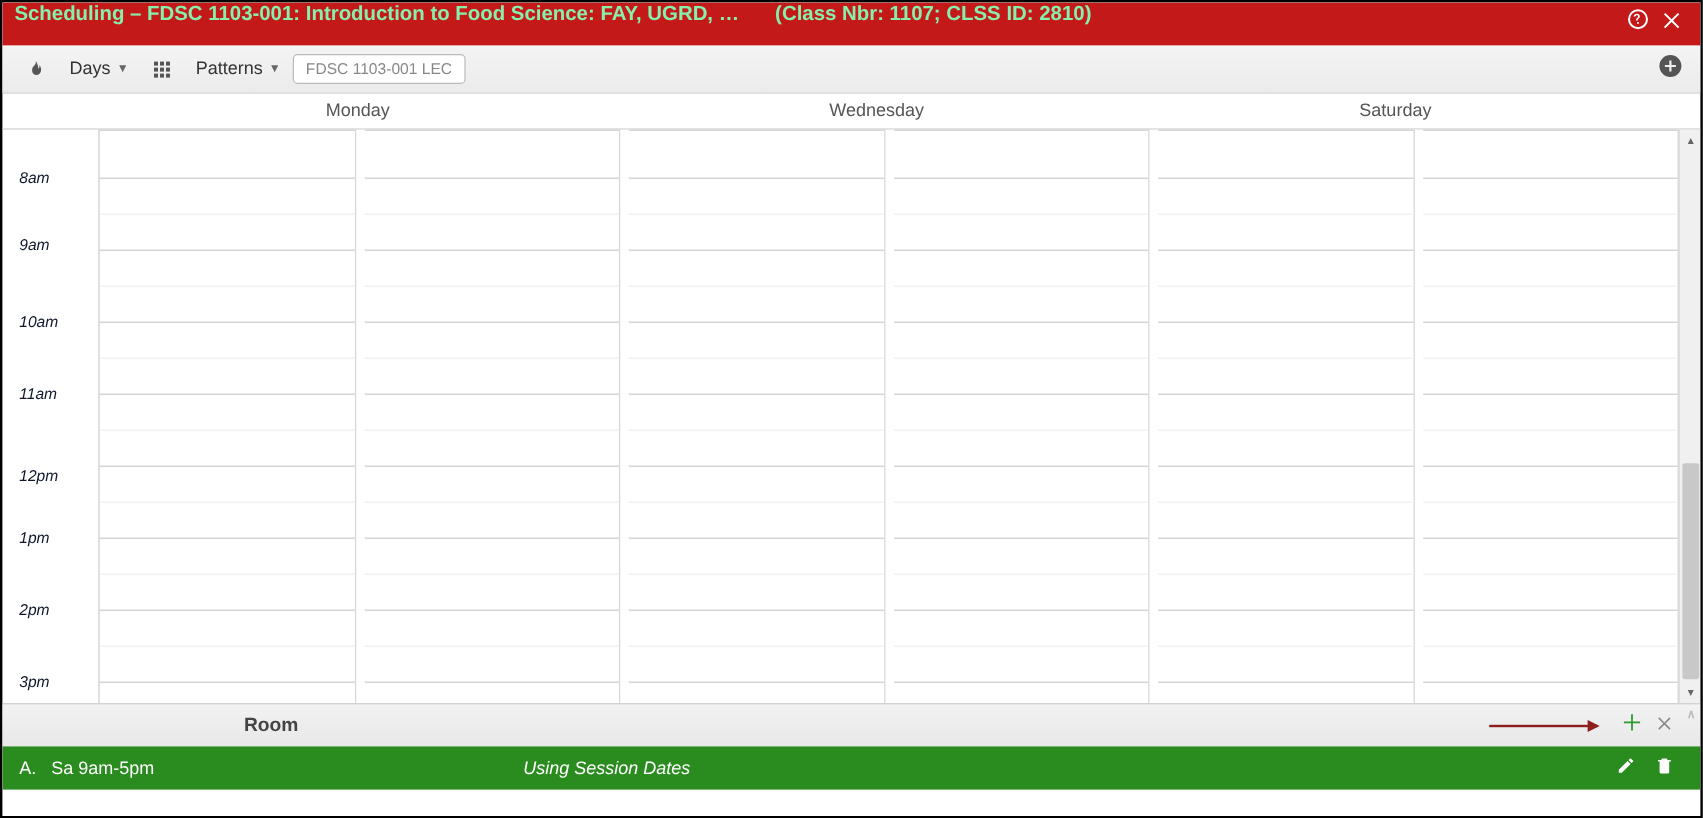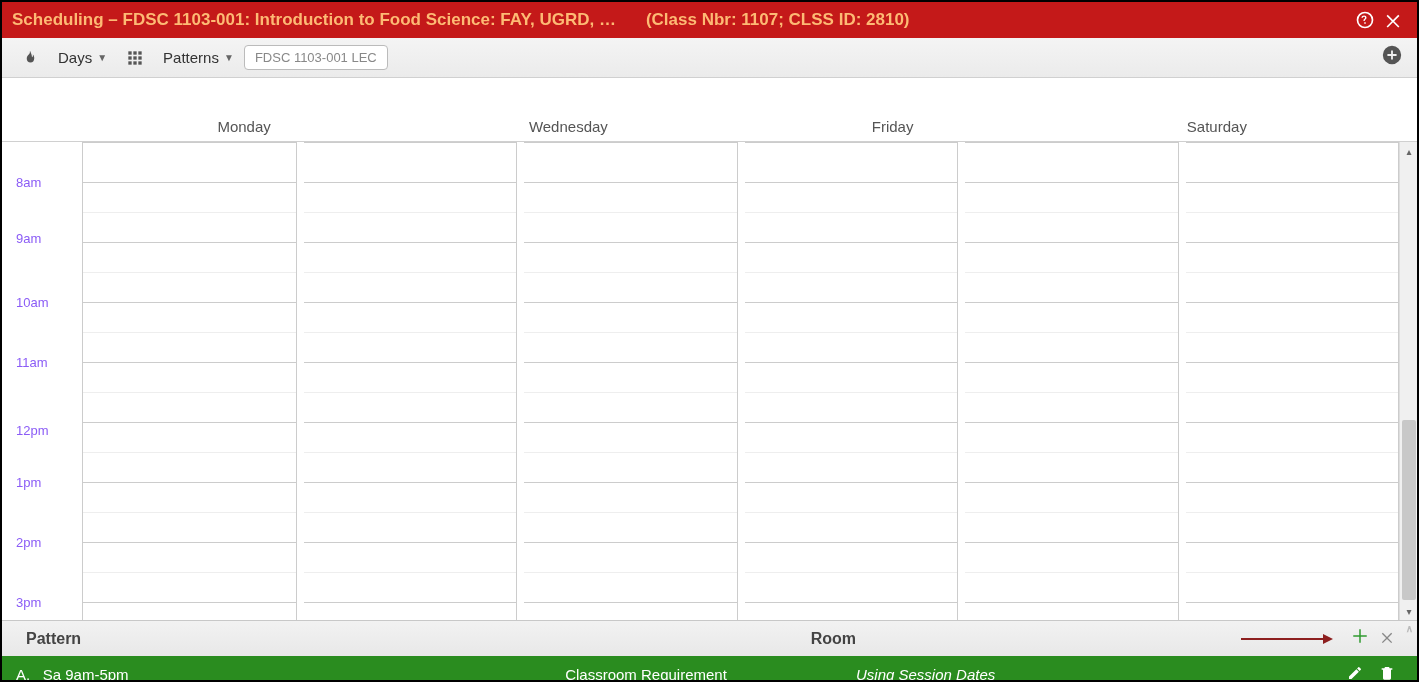--- a/index.html
+++ b/index.html
@@ -1,59 +1,59 @@
 <!DOCTYPE html>
 <html><head>
 <meta charset="utf-8">
 <style>
 * { box-sizing: border-box; margin: 0; padding: 0; }
 html, body { width: 1419px; height: 682px; font-family: Arial, Helvetica, sans-serif; overflow: hidden; }
 body { border: 2px solid #000; background: #fff; }
 
 
-.titlebar { display: flex; align-items: center; height: 36px; background: #c41919; color: #fdba74; padding: 0 10px; font-weight: bold; font-size: 17px; }
+.titlebar { display: flex; height: 36px; background: #c41919; color: #86efac; padding: 0 10px; font-weight: bold; font-size: 17px; }
 .titlebar .title-text { flex: 0 0 auto; }
 .titlebar .title-sub { margin-left: 30px; }
 .titlebar .spacer { flex: 1; }
 .titlebar .icon-btn { width: 28px; height: 28px; display: inline-flex; align-items: center; justify-content: center; font-size: 20px; color: #fff; cursor: pointer; }
 
 
 .toolbar { display: flex; align-items: center; height: 40px; background: linear-gradient(#f4f4f4, #ebebeb); border-bottom: 1px solid #d0d0d0; padding: 0 8px; }
 .toolbar .tb-item { display: flex; align-items: center; height: 32px; padding: 0 10px; color: #333; font-size: 15px; cursor: pointer; }
 .toolbar .fire-icon svg { width: 18px; height: 18px; fill: #555; }
 .toolbar .grid-icon svg { width: 16px; height: 16px; fill: #555; }
 .toolbar .caret { margin-left: 5px; font-size: 10px; color: #666; }
 .toolbar .chip { border: 1px solid #bbb; border-radius: 4px; padding: 4px 10px; font-size: 13px; color: #888; background: #fff; cursor: default; }
 .toolbar .spacer { flex: 1; }
 .toolbar .add-circle { color: #555; font-size: 22px; cursor: pointer; padding: 0 6px; }
 
 
 .calarea { position: relative; height: 508px; }
-.day-headers { display: flex; height: 30px; padding-left: 80px; padding-right: 38px; border-bottom: 1px solid #d0d0d0; margin-top: 34px; }
+.day-headers { display: flex; height: 30px; padding-left: 80px; padding-right: 38px; border-bottom: 1px solid #d0d0d0; }
 .day-headers div { flex: 1; text-align: center; line-height: 30px; color: #555; font-size: 15px; }
 .calgrid { position: relative; height: 478px; overflow: hidden; }
 .calgrid-inner { position: absolute; top: 0; left: 0; right: 18px; bottom: 0; }
 .time-col { position: absolute; left: 0; top: 0; width: 80px; height: 100%; }
-.time-label { position: absolute; left: 14px; font-size: 13px; color: #8b5cf6; transform: translateY(-50%); }
+.time-label { position: absolute; left: 14px; font-size: 13px; color: #0f172a; transform: translateY(-50%); font-style: italic; }
 .day-cols { position: absolute; left: 80px; right: 0; top: 0; bottom: 0; display: flex; }
 .day-col { flex: 1; border-left: 7px solid #fff; border-right: 1px solid #ccc; position: relative; }
 .day-col:first-child { border-left: 1px solid #ccc; }
 .hour-line { position: absolute; left: 0; right: 0; border-top: 1px solid #ccc; }
 .half-line { position: absolute; left: 0; right: 0; border-top: 1px solid #eee; }
 .scrollbar-v { position: absolute; right: 0; top: 0; width: 18px; height: 478px; background: #f0f0f0; border-left: 1px solid #ddd; }
 .scroll-up, .scroll-down { position: absolute; width: 18px; height: 18px; display: flex; align-items: center; justify-content: center; font-size: 10px; color: #666; cursor: pointer; }
 .scroll-up { top: 0; }
 .scroll-down { bottom: 0; }
 .scroll-thumb { position: absolute; left: 2px; width: 14px; background: #c8c8c8; border-radius: 2px; cursor: pointer; }
 
 
 .footer-hdr { display: flex; align-items: center; height: 36px; background: linear-gradient(#f2f2f2, #e8e8e8); border-top: 1px solid #c8c8c8; padding: 0 14px; font-size: 16px; color: #444; font-weight: bold; position: relative; }
 .footer-hdr .col { }
 .footer-hdr .col1 { width: 420px; padding-left: 10px; }
-.footer-hdr .col2 { width: 420px; text-align: right; }
+.footer-hdr .col2 { width: 420px; text-align: center; }
 .footer-hdr .col3 { flex: 1; text-align: center; }
 .footer-hdr .actions { position: absolute; right: 22px; display: flex; align-items: center; gap: 10px; }
 .footer-hdr .arrow { width: 90px; height: 2px; background: #8d1f1f; position: relative; margin-right: 10px; }
 .footer-hdr .arrow::after { content: ""; position: absolute; right: -2px; top: -4px; border-left: 10px solid #8d1f1f; border-top: 5px solid transparent; border-bottom: 5px solid transparent; }
 .footer-hdr .plus-icon { color: #2f9a2f; font-size: 20px; font-weight: bold; cursor: pointer; }
 .footer-hdr .x-icon { color: #888; font-size: 20px; font-weight: bold; cursor: pointer; }
 .footer-scroll-hint { position: absolute; right: 4px; top: 2px; font-size: 10px; color: #bbb; }
 
 
 .footer-row { display: flex; align-items: center; height: 36px; background: #2a8c1f; color: #fff; padding: 0 14px; font-size: 15px; position: relative; }
@@ -116,21 +116,20 @@
     <svg viewBox="0 0 24 24" width="22" height="22" fill="#555">
         <path d="M12 2a10 10 0 100 20 10 10 0 000-20zm5 11h-4v4h-2v-4H7v-2h4V7h2v4h4v2z"></path>
       </svg>
   </span>
 </div>
 
 <div class="calarea">
   <div class="day-headers">
     <div>Monday</div>
     <div>Wednesday</div>
-    <div>Friday</div>
     <div>Saturday</div>
   </div>
   <div class="calgrid">
     <div class="calgrid-inner">
       <div class="time-col">
         <span class="time-label" style="top:40px">8am</span>
         <span class="time-label" style="top:96px">9am</span>
         <span class="time-label" style="top:160px">10am</span>
         <span class="time-label" style="top:220px">11am</span>
         <span class="time-label" style="top:288px">12pm</span>
@@ -251,21 +250,20 @@
     </div>
     <div class="scrollbar-v">
       <span class="scroll-up">▴</span>
       <span class="scroll-thumb" style="top:278px;height:180px"></span>
       <span class="scroll-down">▾</span>
     </div>
   </div>
 </div>
 
 <div class="footer-hdr">
-  <span class="col col1">Pattern</span>
   <span class="col col2">Room</span>
   <span class="actions">
     <span class="arrow"></span>
     <span class="plus-icon">
       <svg viewBox="0 0 24 24" width="18" height="18" fill="#2f9a2f">
           <path d="M11 3h2v8h8v2h-8v8h-2v-8H3v-2h8z"></path>
         </svg>
     </span>
     <span class="x-icon">
       <svg viewBox="0 0 24 24" width="16" height="16" fill="#888">
@@ -274,21 +272,20 @@
     </span>
   </span>
   <span class="footer-scroll-hint">∧</span>
 </div>
 
 <div class="footer-row">
   <span class="col1">
     <span>A.</span>&nbsp;&nbsp;
     <span>Sa 9am-5pm</span>
   </span>
-  <span class="col2">Classroom Requirement</span>
   <span class="col3">Using Session Dates</span>
   <span class="actions">
     <span>
       <svg viewBox="0 0 24 24">
           <path d="M3 17.25V21h3.75L17.81 9.94l-3.75-3.75L3 17.25zM20.71 7.04a1 1 0 000-1.41l-2.34-2.34a1 1 0 00-1.41 0l-1.83 1.83 3.75 3.75 1.83-1.83z"></path>
         </svg>
     </span>
     <span>
       <svg viewBox="0 0 24 24">
           <path d="M6 7h12v13a2 2 0 01-2 2H8a2 2 0 01-2-2V7zm3-4h6l1 2h4v2H4V5h4l1-2z"></path>

